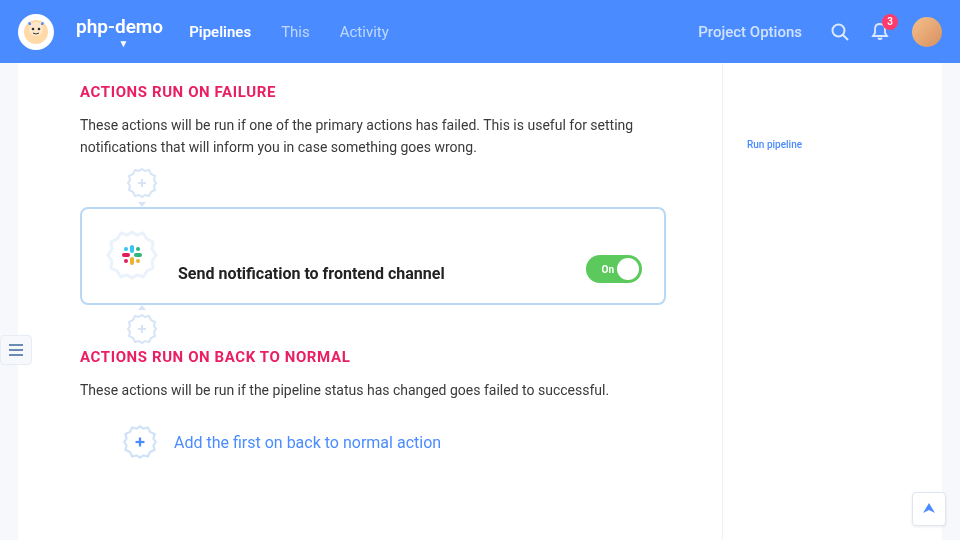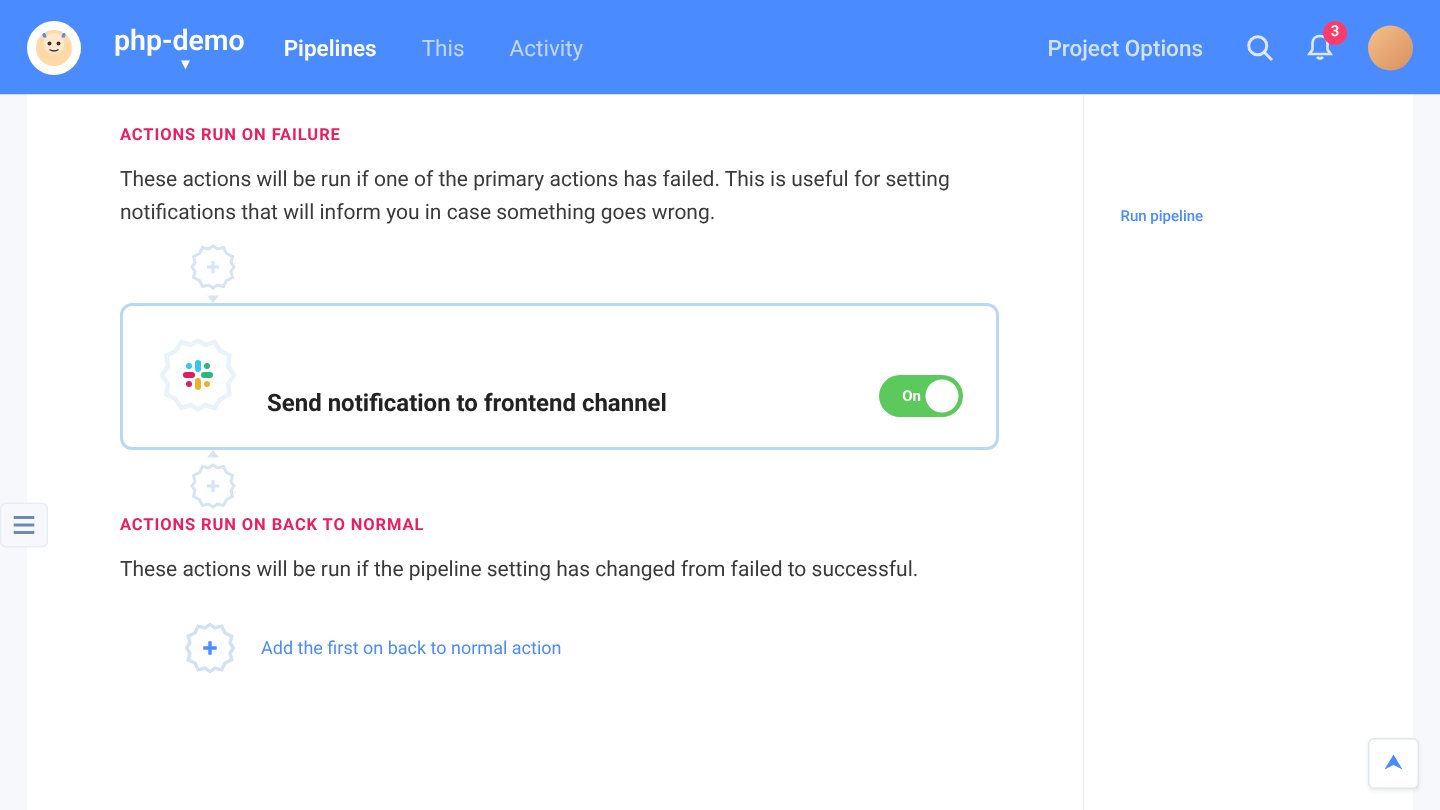--- a/index.html
+++ b/index.html
@@ -21,41 +21,41 @@
     .avatar { width: 30px; height: 30px; border-radius: 50%; background: linear-gradient(135deg, #f5c089, #d89060); margin-left: 12px; }
     
     .body-area { display: flex; height: calc(540px - 63px); }
     .left-col { width: 18px; background: #f6f8fb; }
     .main-panel { flex: 1; background: #fff; padding: 20px 0 20px 0; position: relative; }
     .right-panel { width: 220px; border-left: 1px solid #eef1f5; padding: 76px 24px 20px 24px; background: #fff; }
     .right-col { width: 18px; background: #f6f8fb; }
     
     .side-tab { position: absolute; left: -18px; top: 272px; width: 32px; height: 30px; background: #f6f8fb; border: 1px solid #e7edf5; border-radius: 4px; display: flex; align-items: center; justify-content: center; color: #6b8ab8; font-size: 14px; z-index: 5; }
     
-    .section-header { color: #e91e63; font-size: 11px; font-weight: 700; letter-spacing: 0.6px; margin-bottom: 14px; margin-left: 62px; }
+    .section-header { color: #e91e63; font-size: 15px; font-weight: 700; letter-spacing: 0.6px; margin-bottom: 14px; margin-left: 62px; }
     .section-desc { color: #3a3a3a; font-size: 14px; line-height: 1.55; margin-left: 62px; margin-right: 50px; margin-bottom: 8px; }
     
     .connector { display: flex; flex-direction: column; align-items: center; margin-left: 100px; width: 48px; }
     .plus-gear { width: 34px; height: 34px; position: relative; display: flex; align-items: center; justify-content: center; }
     .plus-gear svg { width: 34px; height: 34px; }
     .arrow-down { width: 0; height: 0; border-left: 4px solid transparent; border-right: 4px solid transparent; border-top: 5px solid #d6e4f5; margin-top: 2px; }
     .arrow-up { width: 0; height: 0; border-left: 4px solid transparent; border-right: 4px solid transparent; border-bottom: 5px solid #d6e4f5; margin-bottom: 2px; }
     
     .action-card { margin: 0 56px 0 62px; border: 2px solid #b9d8f5; border-radius: 8px; padding: 20px 22px; display: flex; align-items: flex-end; background: #fff; height: 98px; }
     .action-icon-wrap { width: 56px; height: 56px; position: relative; display: flex; align-items: center; justify-content: center; margin-right: 18px; }
     .gear-bg { position: absolute; width: 56px; height: 56px; }
     .slack-icon { position: relative; width: 24px; height: 24px; }
     .action-title { flex: 1; font-size: 16px; font-weight: 700; color: #222; }
     .toggle { width: 56px; height: 28px; background: #5cc95c; border-radius: 14px; position: relative; display: flex; align-items: center; justify-content: flex-end; padding-right: 3px; }
     .toggle-label { color: #fff; font-size: 10px; font-weight: 700; position: absolute; right: 28px; }
     .toggle-knob { width: 22px; height: 22px; background: #fff; border-radius: 50%; }
     
     .add-action-row { display: flex; align-items: center; margin-left: 100px; margin-top: 0; }
     .add-plus { width: 44px; height: 44px; display: flex; align-items: center; justify-content: center; margin-right: 12px; }
-    .add-text { color: #4a8cff; font-size: 12px; }
+    .add-text { color: #4a8cff; font-size: 16px; }
     
     .run-pipeline { color: #4a8cff; font-size: 10px; font-weight: 500; }
     
     .float-btn { position: absolute; right: 14px; bottom: 14px; width: 34px; height: 34px; background: #fff; border: 1px solid #e0e6ef; border-radius: 4px; display: flex; align-items: center; justify-content: center; box-shadow: 0 1px 3px rgba(0,0,0,0.08); }
     .float-btn svg { width: 16px; height: 16px; }
     
     .section2 { margin-top: 2px; }
   </style>
 </head>
 <body>
@@ -154,21 +154,21 @@
             <path d="M17 3 L20 5 L24 4 L26 8 L30 10 L29 14 L31 17 L29 20 L30 24 L26 26 L24 30 L20 29 L17 31 L14 29 L10 30 L8 26 L4 24 L5 20 L3 17 L5 14 L4 10 L8 8 L10 4 L14 5 Z" fill="none" stroke="#d6e4f5" stroke-width="2"></path>
             <line x1="13" y1="17" x2="21" y2="17" stroke="#d6e4f5" stroke-width="2"></line>
             <line x1="17" y1="13" x2="17" y2="21" stroke="#d6e4f5" stroke-width="2"></line>
           </svg>
         </div>
       </div>
     </div>
 
     <div class="section2">
       <div class="section-header">ACTIONS RUN ON BACK TO NORMAL</div>
-      <div class="section-desc">These actions will be run if the pipeline setting has changed from failed to successful.</div>
+      <div class="section-desc">These actions will be run if the pipeline status has changed goes failed to successful.</div>
 
       <div class="add-action-row" style="margin-top:18px;">
         <div class="add-plus">
           <svg viewBox="0 0 34 34" width="38" height="38">
             <path d="M17 3 L20 5 L24 4 L26 8 L30 10 L29 14 L31 17 L29 20 L30 24 L26 26 L24 30 L20 29 L17 31 L14 29 L10 30 L8 26 L4 24 L5 20 L3 17 L5 14 L4 10 L8 8 L10 4 L14 5 Z" fill="none" stroke="#cfe2f7" stroke-width="2"></path>
             <line x1="13" y1="17" x2="21" y2="17" stroke="#4a8cff" stroke-width="2"></line>
             <line x1="17" y1="13" x2="17" y2="21" stroke="#4a8cff" stroke-width="2"></line>
           </svg>
         </div>
         <span class="add-text">Add the first on back to normal action</span>

